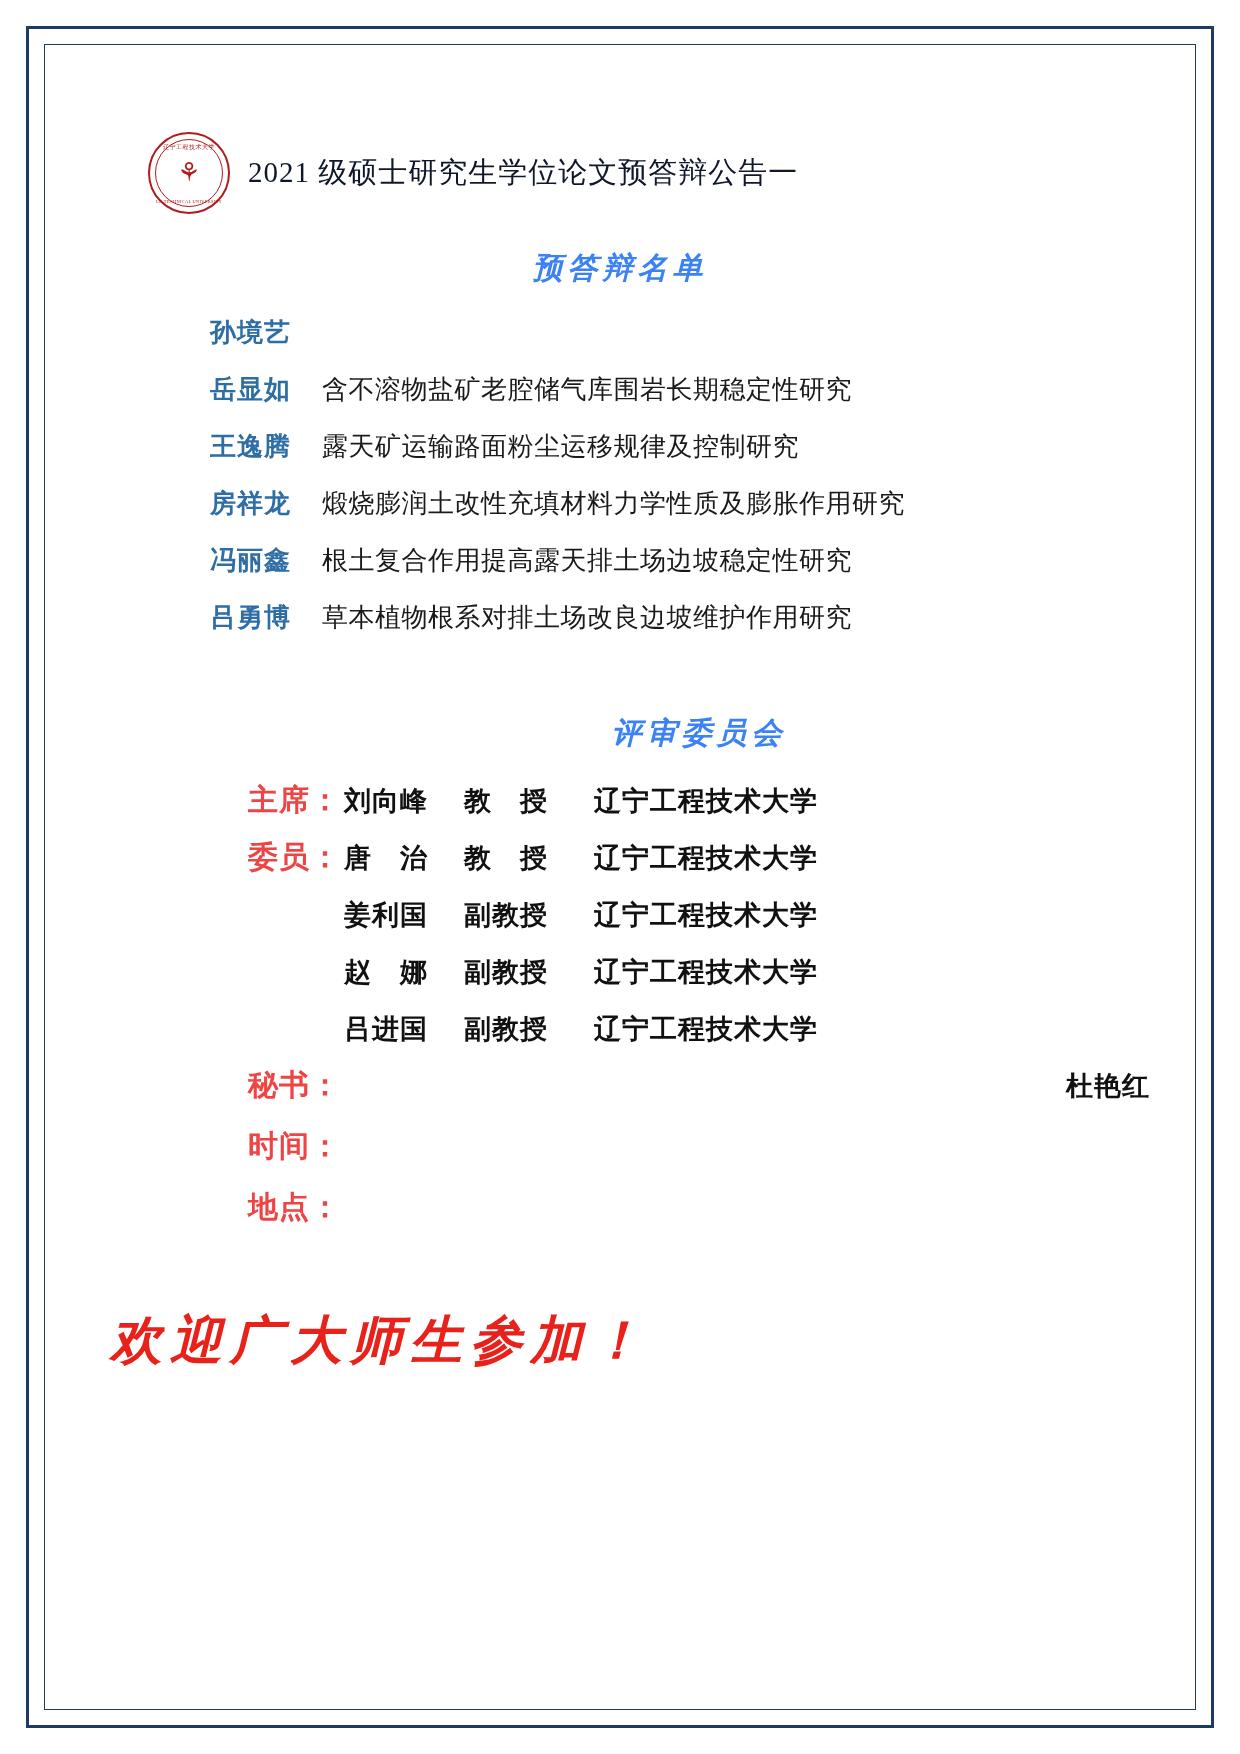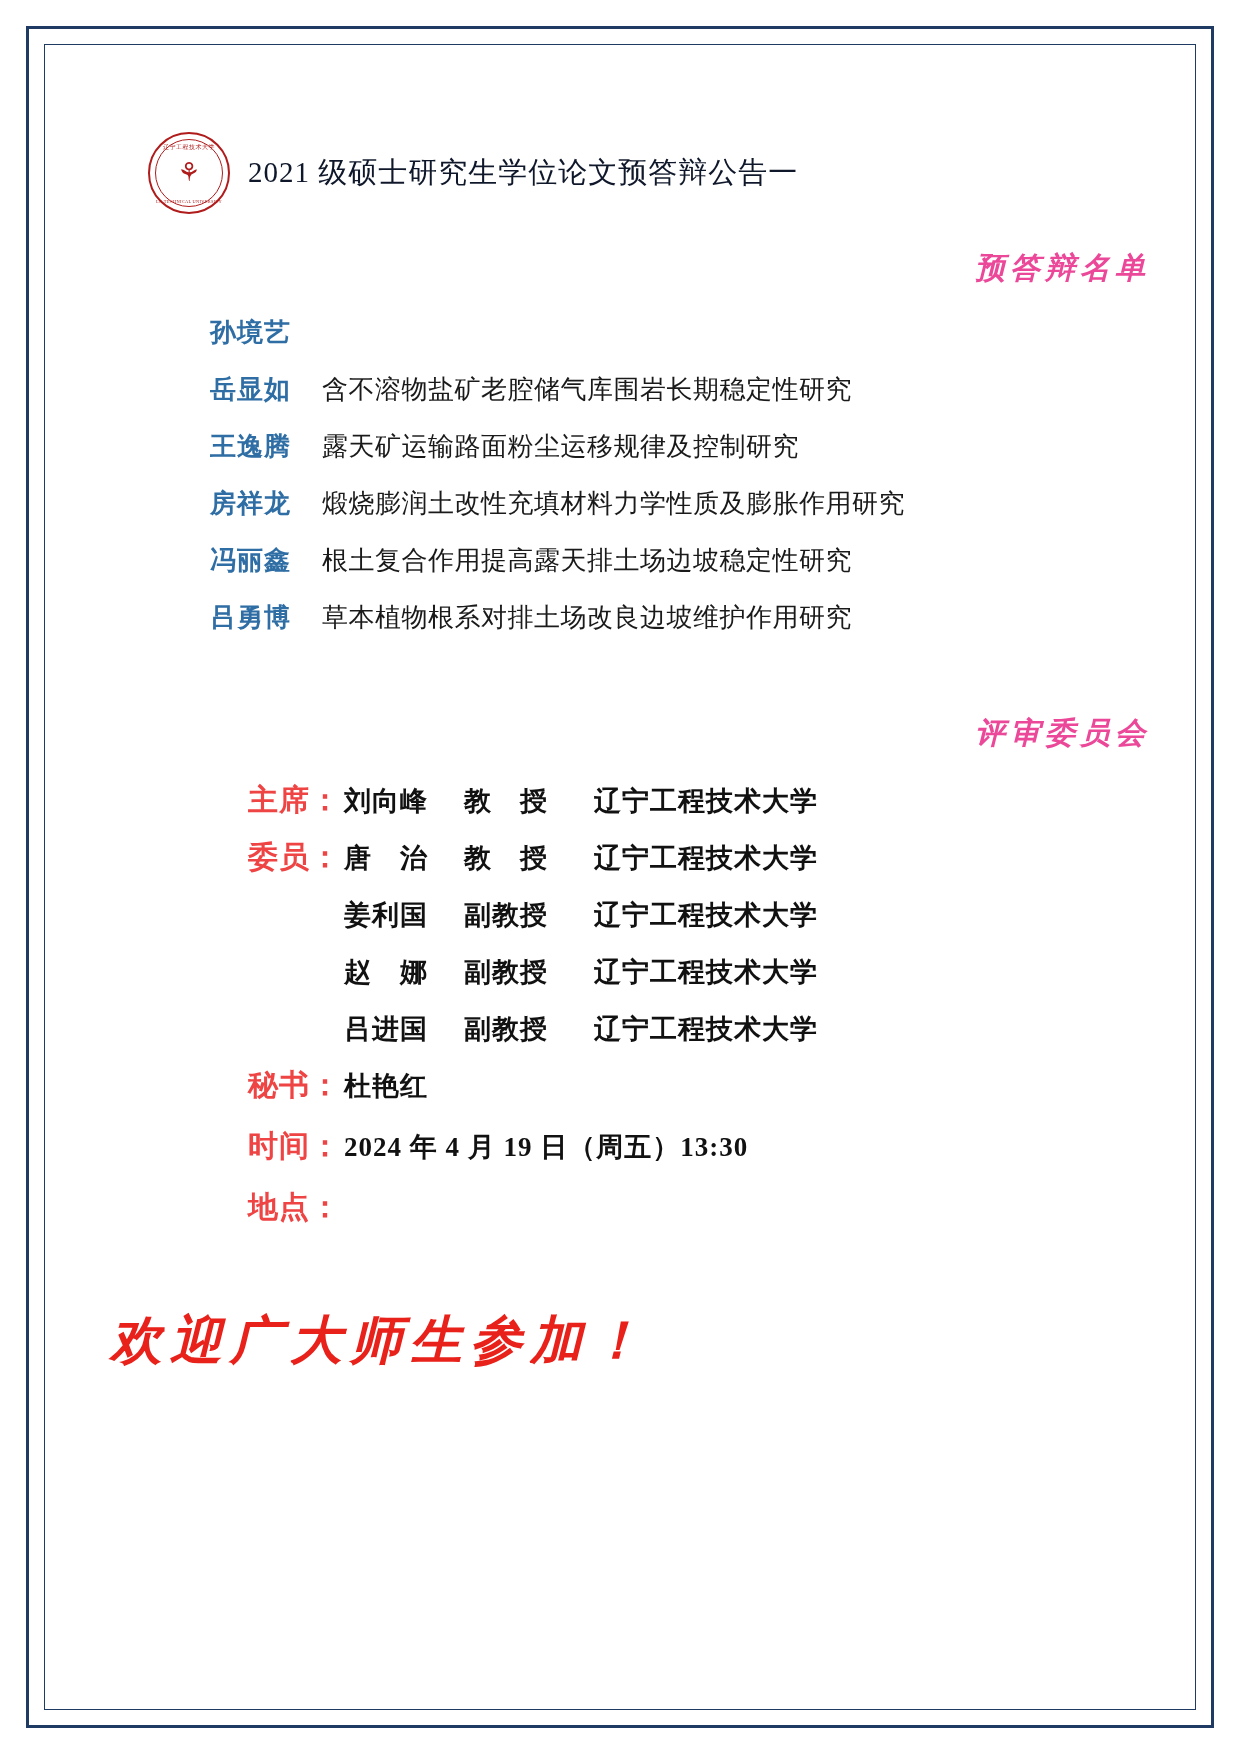--- a/index.html
+++ b/index.html
@@ -101,22 +101,22 @@
     color: #0f172a;
     font-size: 29px;
     font-weight: normal;
     letter-spacing: 1px;
     font-family: "Liberation Serif", "DejaVu Serif", serif;
     white-space: nowrap;
   }
 
   
   .section-title {
-    text-align: right;
-    color: #ec4899;
+    text-align: center;
+    color: #3b82f6;
     font-size: 30px;
     font-weight: bold;
     font-style: italic;
     letter-spacing: 5px;
     font-family: Liberation Mono, monospace;
   }
   .section-title.first { margin-top: 34px; }
   .section-title.committee { margin-top: 78px; }
 
   
@@ -183,21 +183,21 @@
     font-size: 27px;
     font-weight: bold;
     letter-spacing: 1px;
   }
   .comm-value {
     color: #111111;
     font-size: 27px;
     font-weight: bold;
     letter-spacing: 1px;
   }
-  .comm-row.info { margin-bottom: 20px; }
+  .comm-row.info { margin-bottom: 20px; justify-content: space-between; }
 
   
   .slogan {
     margin-top: 78px;
     color: #e8221b;
     font-size: 52px;
     font-weight: bold;
     font-style: italic;
     letter-spacing: 8px;
     font-family: "DejaVu Serif", "Liberation Serif", serif;
@@ -283,21 +283,20 @@
         <div class="comm-rank">副教授</div>
         <div class="comm-org">辽宁工程技术大学</div>
       </div>
 
       <div class="comm-row info">
         <div class="comm-label">秘书：</div>
         <div class="comm-value">杜艳红</div>
       </div>
       <div class="comm-row info">
         <div class="comm-label">时间：</div>
-        <div class="comm-value">2024 年 4 月 19 日（周五）13:30</div>
       </div>
       <div class="comm-row info">
         <div class="comm-label">地点：</div>
       </div>
     </div>
 
     <div class="slogan">欢迎广大师生参加！</div>
 
   </div>
 </div>

